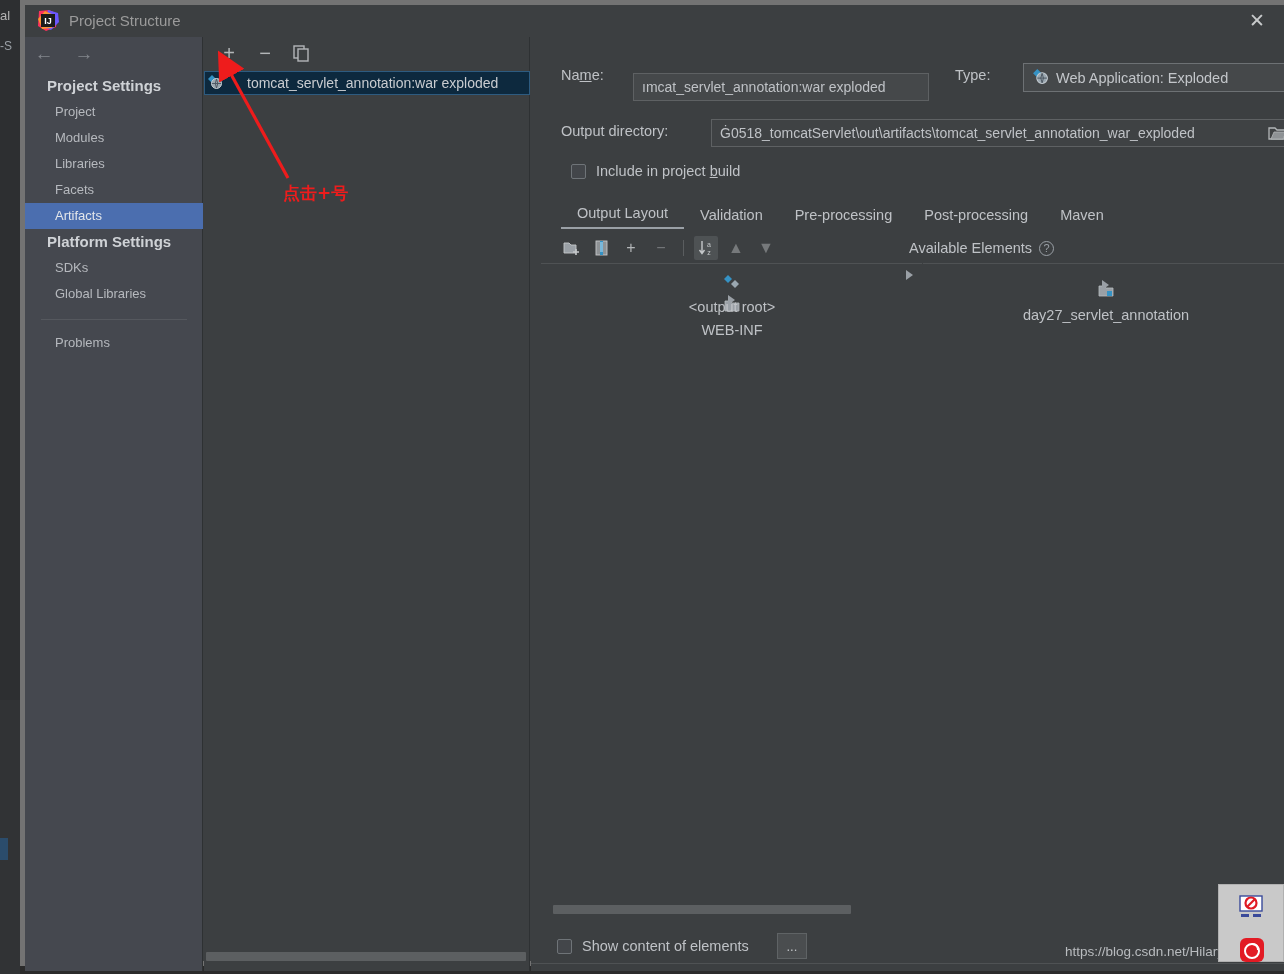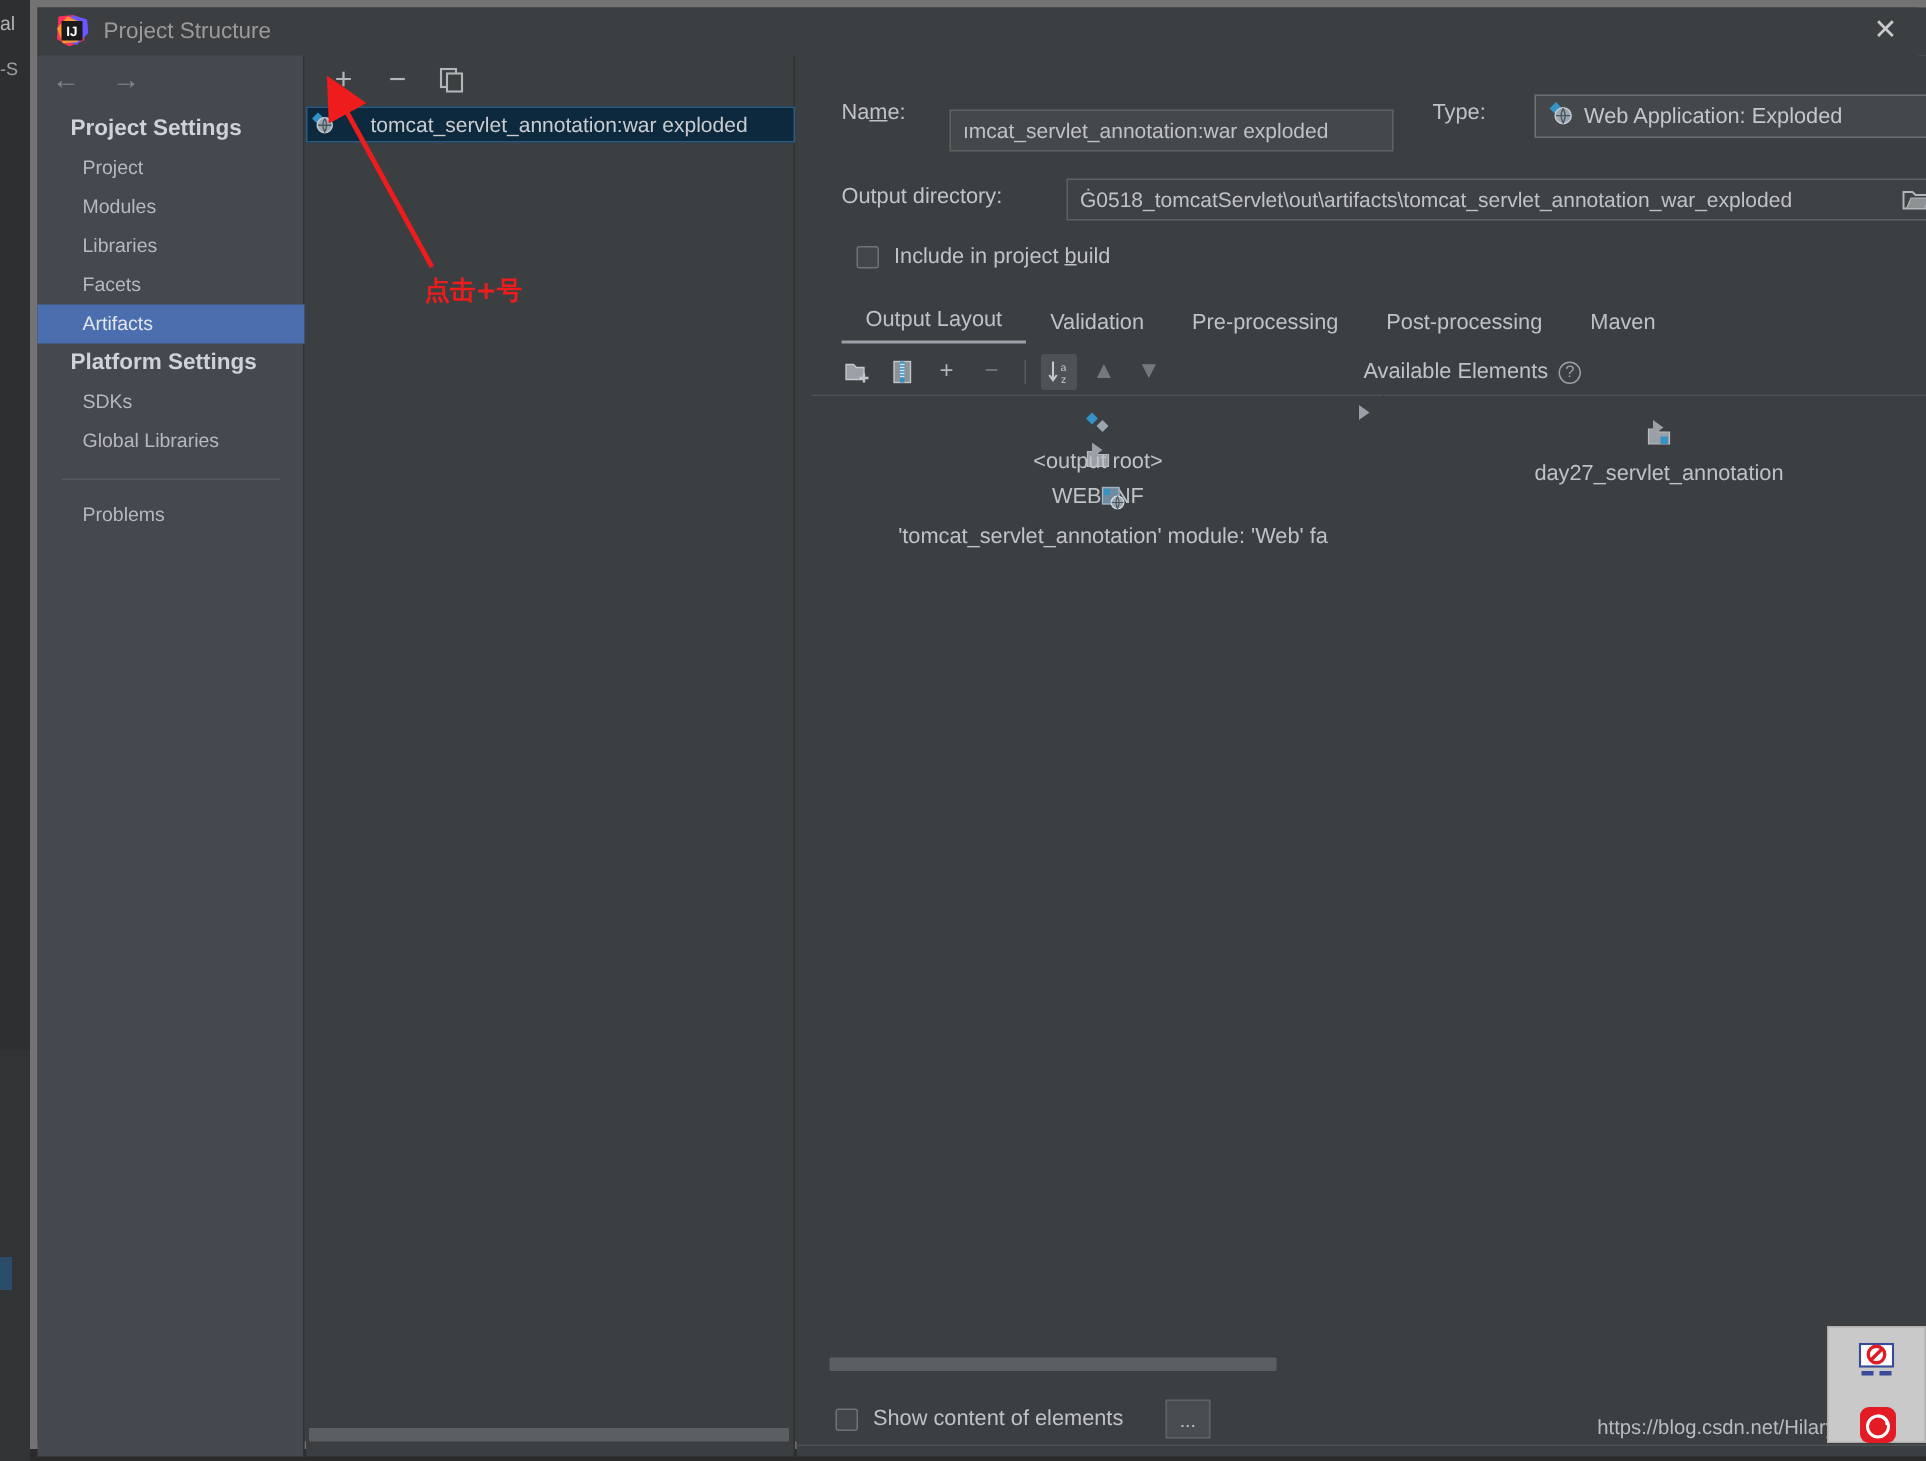--- a/index.html
+++ b/index.html
@@ -431,32 +431,20 @@
         </div>
         <div class="t-row">
           <span class="twisty closed"></span>
           <span class="ic">
             <svg width="16" height="14" viewBox="0 0 16 14">
               <path d="M1 2 H6 L8 4 H15 V12 H1 Z" fill="#9aa0a6" stroke="#b8bcbf" stroke-width="0.8"></path>
             </svg>
           </span>
           <span>WEB-INF</span>
         </div>
-        <div class="t-row" style="padding-left:20px;">
-          <span class="twisty none"></span>
-          <span class="ic">
-            <svg width="16" height="16" viewBox="0 0 16 16">
-              <rect x="1" y="1" width="11" height="11" fill="#6f8ba0" stroke="#9fb4c4" stroke-width="0.9"></rect>
-              <rect x="2" y="2" width="4" height="4" fill="#3592c4"></rect>
-              <circle cx="11" cy="11" r="4.2" fill="#9aa7b0" stroke="#d2d8dc" stroke-width="0.9"></circle>
-              <path d="M7 11 H15 M11 7 Q13 11 11 15 Q9 11 11 7" fill="none" stroke="#4a5560" stroke-width="0.8"></path>
-            </svg>
-          </span>
-          <span>'tomcat_servlet_annotation' module: 'Web' fa</span>
-        </div>
       </div>
 
       <div class="vsplit"></div>
 
       <div class="tree-right">
         <div class="t-row">
           <span class="twisty closed"></span>
           <span class="ic">
             <svg width="16" height="14" viewBox="0 0 16 14">
               <path d="M1 2 H6 L8 4 H15 V12 H1 Z" fill="#9aa0a6" stroke="#b8bcbf" stroke-width="0.8"></path>

